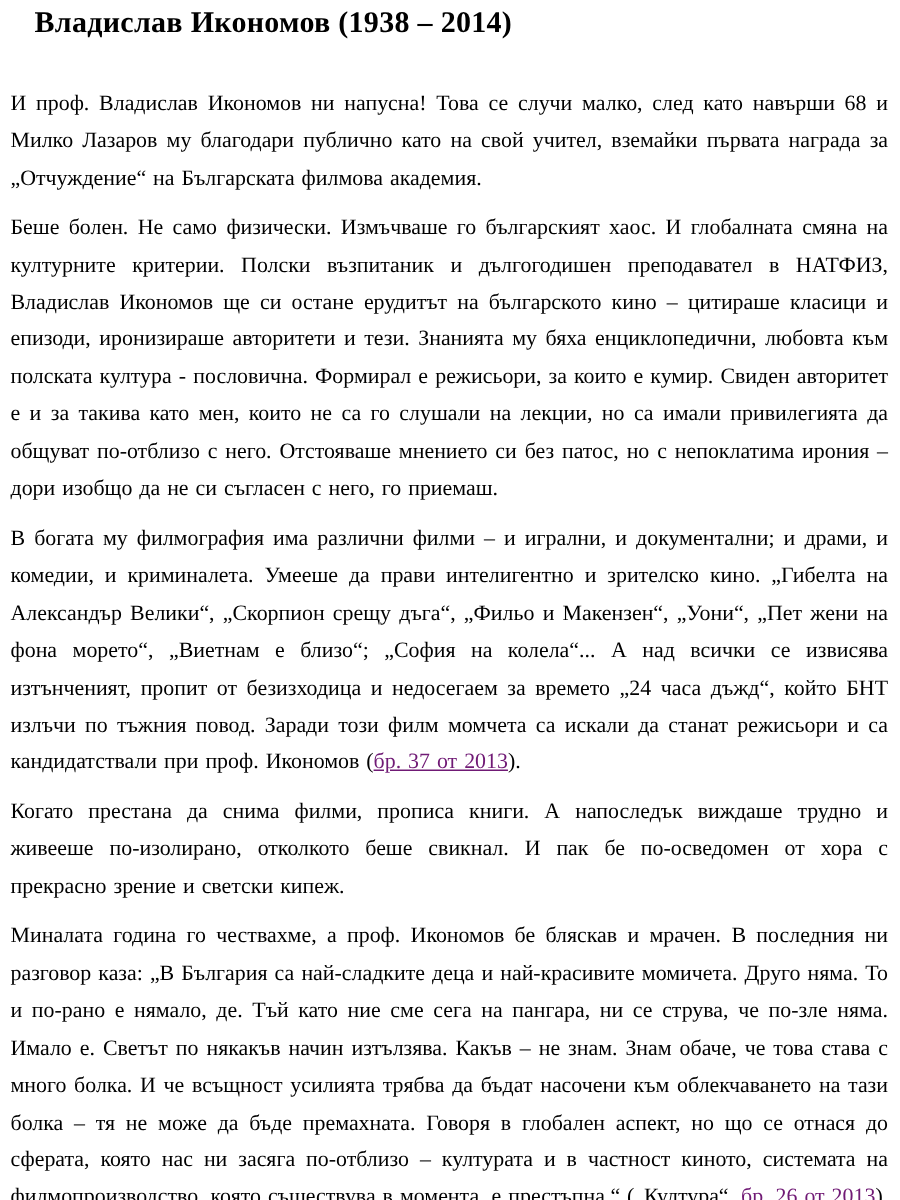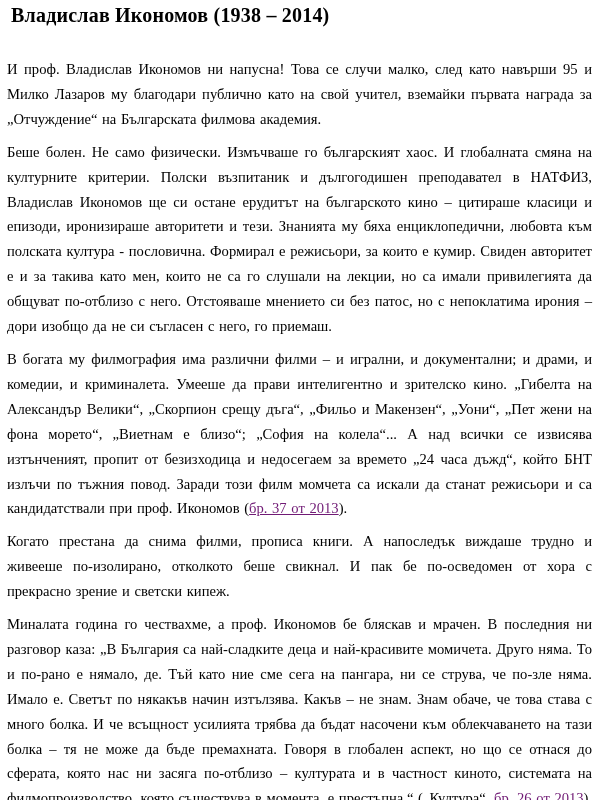--- a/index.html
+++ b/index.html
@@ -13,21 +13,21 @@
     box-sizing: border-box;
     padding: 4px 8px 0 7px;
     background: #ffffff;
     color: #000000;
     font-family: "Liberation Serif", "DejaVu Serif", serif;
     overflow: hidden;
   }
   h1.title {
     font-size: 20px;
     font-weight: bold;
-    margin: 0 0 30px 4px;
+    margin: 0 0 30px 16px;
     color: #000000;
     letter-spacing: 0.2px;
   }
   p.para {
     font-size: 14.6px;
     line-height: 24.9px;
     text-align: justify;
     margin: 0 0 8px 0;
     color: #000000;
     word-spacing: 1px;
@@ -38,21 +38,21 @@
     cursor: pointer;
   }
 </style>
 </head>
 <body>
 
 <div class="page">
 
   <h1 class="title">Владислав Икономов (1938 – 2014)</h1>
 
-  <p class="para">И проф. Владислав Икономов ни напусна! Това се случи малко, след като навърши 95 и Милко Лазаров му благодари публично като на свой учител, вземайки първата награда за „Отчуждение“ на Българската филмова академия.</p>
+  <p class="para">И проф. Владислав Икономов ни напусна! Това се случи малко, след като навърши 68 и Милко Лазаров му благодари публично като на свой учител, вземайки първата награда за „Отчуждение“ на Българската филмова академия.</p>
 
   <p class="para">Беше болен. Не само физически. Измъчваше го българският хаос. И глобалната смяна на културните критерии. Полски възпитаник и дългогодишен преподавател в НАТФИЗ, Владислав Икономов ще си остане ерудитът на българското кино – цитираше класици и епизоди, иронизираше авторитети и тези. Знанията му бяха енциклопедични, любовта към полската култура - пословична. Формирал е режисьори, за които е кумир. Свиден авторитет е и за такива като мен, които не са го слушали на лекции, но са имали привилегията да общуват по-отблизо с него. Отстояваше мнението си без патос, но с непоклатима ирония – дори изобщо да не си съгласен с него, го приемаш.</p>
 
   <p class="para"><span>В богата му филмография има различни филми – и игрални, и документални; и драми, и комедии, и криминалета. Умееше да прави интелигентно и зрителско кино. „Гибелта на Александър Велики“, „Скорпион срещу дъга“, „Фильо и Макензен“, „Уони“, „Пет жени на фона морето“, „Виетнам е близо“; „София на колела“... А над всички се извисява изтънченият, пропит от безизходица и недосегаем за времето „24 часа дъжд“, който БНТ излъчи по тъжния повод. Заради този филм момчета са искали да станат режисьори и са кандидатствали при проф. Икономов (</span><a href="#" class="doclink">бр. 37 от 2013</a><span>).</span></p>
 
   <p class="para">Когато престана да снима филми, прописа книги. А напоследък виждаше трудно и живееше по-изолирано, отколкото беше свикнал. И пак бе по-осведомен от хора с прекрасно зрение и светски кипеж.</p>
 
   <p class="para"><span>Миналата година го чествахме, а проф. Икономов бе бляскав и мрачен. В последния ни разговор каза: „В България са най-сладките деца и най-красивите момичета. Друго няма. То и по-рано е нямало, де. Тъй като ние сме сега на пангара, ни се струва, че по-зле няма. Имало е. Светът по някакъв начин изтълзява. Какъв – не знам. Знам обаче, че това става с много болка. И че всъщност усилията трябва да бъдат насочени към облекчаването на тази болка – тя не може да бъде премахната. Говоря в глобален аспект, но що се отнася до сферата, която нас ни засяга по-отблизо – културата и в частност киното, системата на филмопроизводство, която съществува в момента, е престъпна.“ („Култура“, </span><a href="#" class="doclink">бр. 26 от 2013</a><span>)</span></p>
 
 </div>

